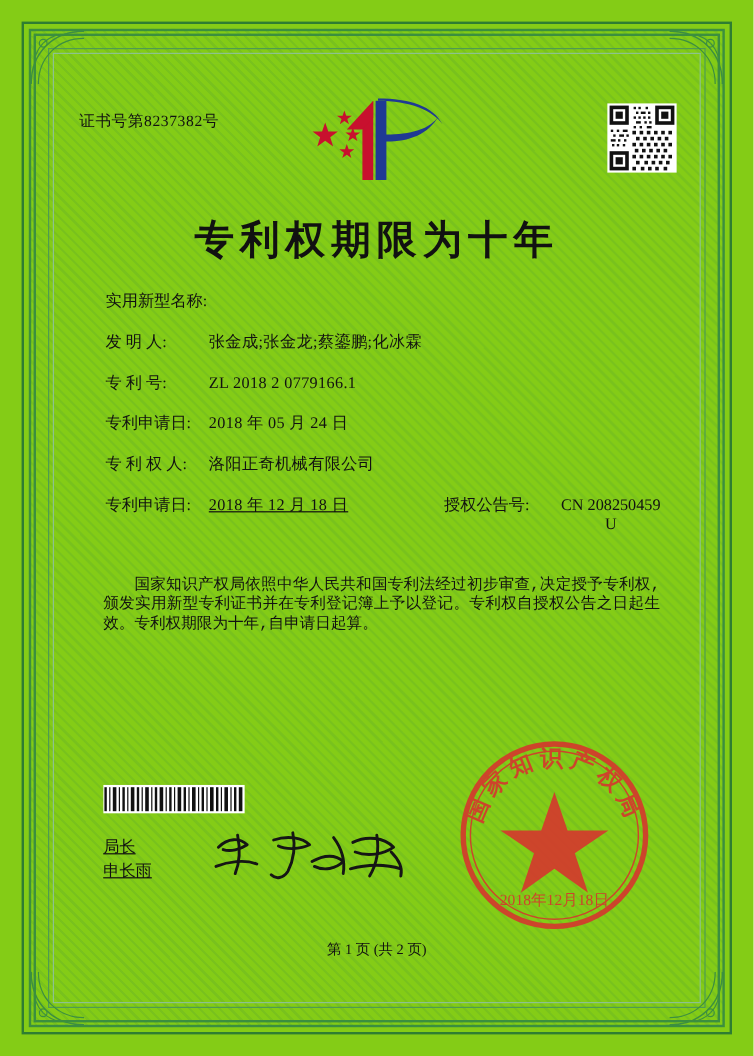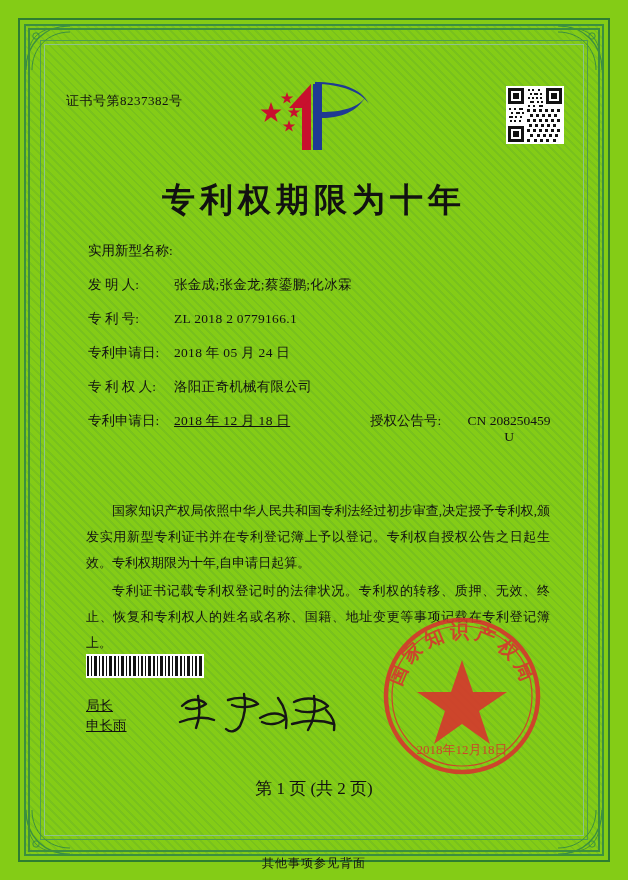--- a/index.html
+++ b/index.html
@@ -153,25 +153,26 @@
     flex: 0 0 auto;
     width: 96px;
     white-space: nowrap;
   }
   .field-row.dual .field-value2 { flex: 1; text-align: center; }
 
   .paras {
     position: absolute;
     left: 30px;
     right: 22px;
-    top: 442px;
+    top: 424px;
     font-size: 13px;
-    line-height: 26px;
+    line-height: 16px;
     color: #111;
     text-align: justify;
+    font-family: Liberation Mono, monospace;
   }
   .paras p {
     margin: 0 0 2px 0;
     text-indent: 26px;
   }
 
   
   .barcode {
     position: absolute;
     left: 30px;
@@ -210,21 +211,21 @@
     height: 164px;
   }
   .seal svg { display: block; }
 
   .page-num {
     position: absolute;
     left: 0;
     right: 0;
     bottom: 24px;
     text-align: center;
-    font-size: 17px;
+    font-size: 12px;
     color: #111;
   }
 
   .footer-note {
     position: absolute;
     left: 0;
     right: 0;
     bottom: 8px;
     text-align: center;
     font-size: 12px;
@@ -417,21 +418,20 @@
         <div class="field-label">专利申请日:</div>
         <div class="field-value">2018 年 12 月 18 日</div>
         <div class="field-label2">授权公告号:</div>
         <div class="field-value2">CN 208250459 U</div>
       </div>
 
     </div>
 
     <div class="paras">
       <p>国家知识产权局依照中华人民共和国专利法经过初步审查,决定授予专利权,颁发实用新型专利证书并在专利登记簿上予以登记。专利权自授权公告之日起生效。专利权期限为十年,自申请日起算。</p>
-      <p>专利证书记载专利权登记时的法律状况。专利权的转移、质押、无效、终止、恢复和专利权人的姓名或名称、国籍、地址变更等事项记载在专利登记簿上。</p>
     </div>
 
     <div class="barcode">
       <svg viewBox="0 0 118 24" width="118" height="24">
         <rect width="118" height="24" fill="#ffffff"></rect>
         <g fill="#111">
           <rect x="1" y="2" width="2" height="20"></rect>
             <rect x="5" y="2" width="1" height="20"></rect>
           <rect x="8" y="2" width="3" height="20"></rect>
             <rect x="13" y="2" width="1" height="20"></rect>
@@ -504,14 +504,13 @@
           </text>
 
           <text x="82" y="140" text-anchor="middle" font-family="'Liberation Serif', serif" font-size="13" fill="#d8332e">2018年12月18日</text>
         </g>
       </svg>
     </div>
 
     <div class="page-num">第 1 页 (共 2 页)</div>
   </div>
 
-  <div class="footer-note">其他事项参见背面</div>
 </div>
 
 </body></html>

